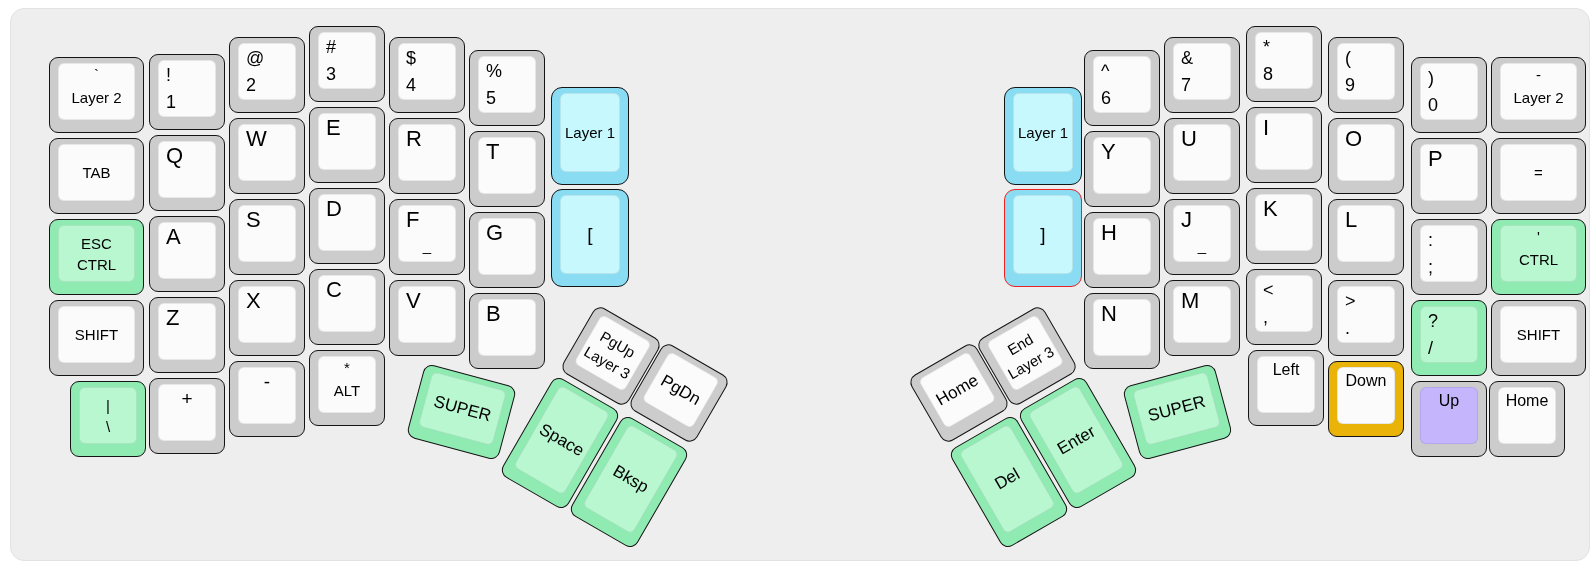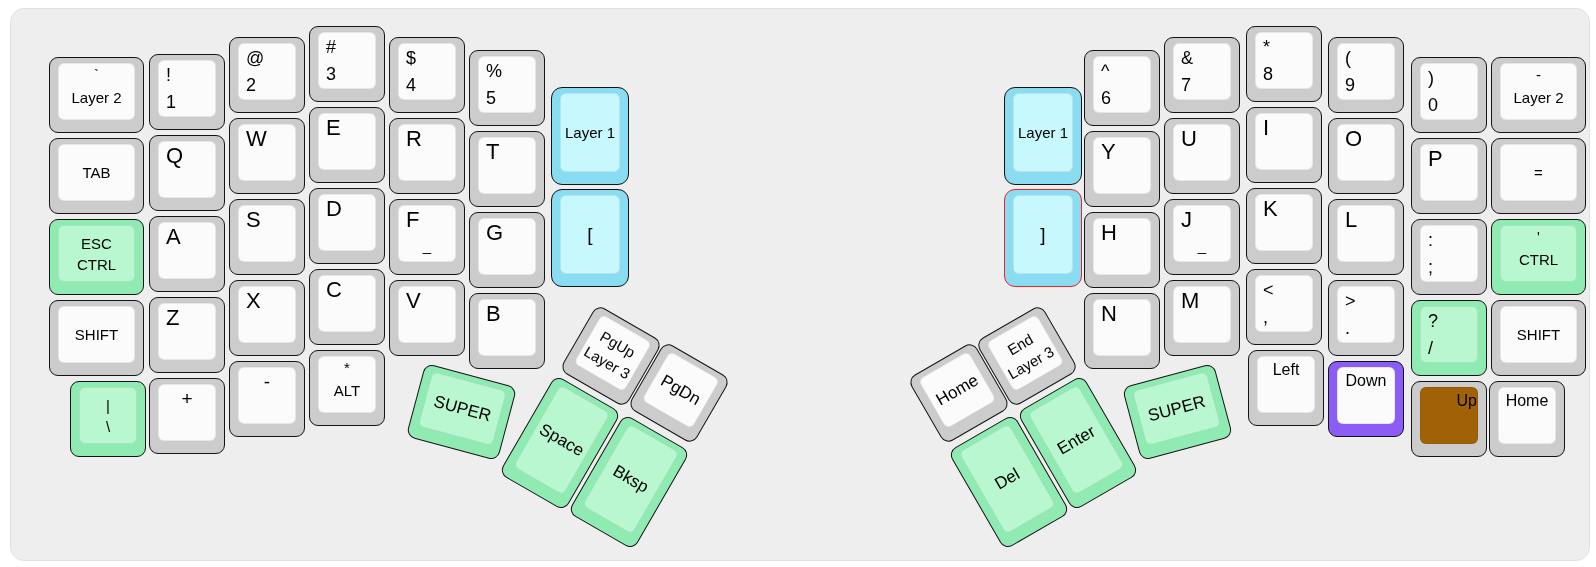--- a/index.html
+++ b/index.html
@@ -311,21 +311,21 @@
         <div class="cap" style="background: rgb(251, 251, 251);">
           <span class="lbl l0">L</span>
         </div>
       </div>
       <div class="key lay-dual" style="left: 1317px; top: 271px; width: 76px; height: 76px; background: rgb(204, 204, 204);">
         <div class="cap" style="background: rgb(251, 251, 251);">
           <span class="lbl l0">&gt;</span>
           <span class="lbl l1">.</span>
         </div>
       </div>
-      <div class="key lay-tc" style="left: 1317px; top: 352px; width: 76px; height: 76px; background: #8b5cf6;">
+      <div class="key lay-tc" style="left: 1317px; top: 352px; width: 76px; height: 76px; background: #eab308;">
         <div class="cap" style="background: rgb(251, 251, 251);">
           <span class="lbl l0">Down</span>
         </div>
       </div>
       <div class="key lay-dual" style="left: 1400px; top: 48px; width: 76px; height: 76px; background: rgb(204, 204, 204);">
         <div class="cap" style="background: rgb(251, 251, 251);">
           <span class="lbl l0">)</span>
           <span class="lbl l1">0</span>
         </div>
       </div>
@@ -340,21 +340,21 @@
           <span class="lbl l1">;</span>
         </div>
       </div>
       <div class="key lay-dual green" style="left: 1400px; top: 291px; width: 76px; height: 76px; background: rgb(144, 235, 179);">
         <div class="cap" style="background: rgb(185, 247, 209);">
           <span class="lbl l0">?</span>
           <span class="lbl l1">/</span>
         </div>
       </div>
       <div class="key lay-tc" style="left: 1400px; top: 372px; width: 76px; height: 76px; background: rgb(204, 204, 204);">
-        <div class="cap" style="background: #a16207; align-items: flex-end;">
+        <div class="cap" style="background: #c4b5fd;">
           <span class="lbl l0">Up</span>
         </div>
       </div>
       <div class="key lay-combo" style="left: 1480px; top: 48px; width: 95px; height: 76px; background: rgb(204, 204, 204);">
         <div class="cap" style="background: rgb(251, 251, 251);">
           <span class="lbl l0">-</span>
           <span class="lbl l1">Layer 2</span>
         </div>
       </div>
       <div class="key lay-word" style="left: 1480px; top: 129px; width: 95px; height: 76px; background: rgb(204, 204, 204);">

